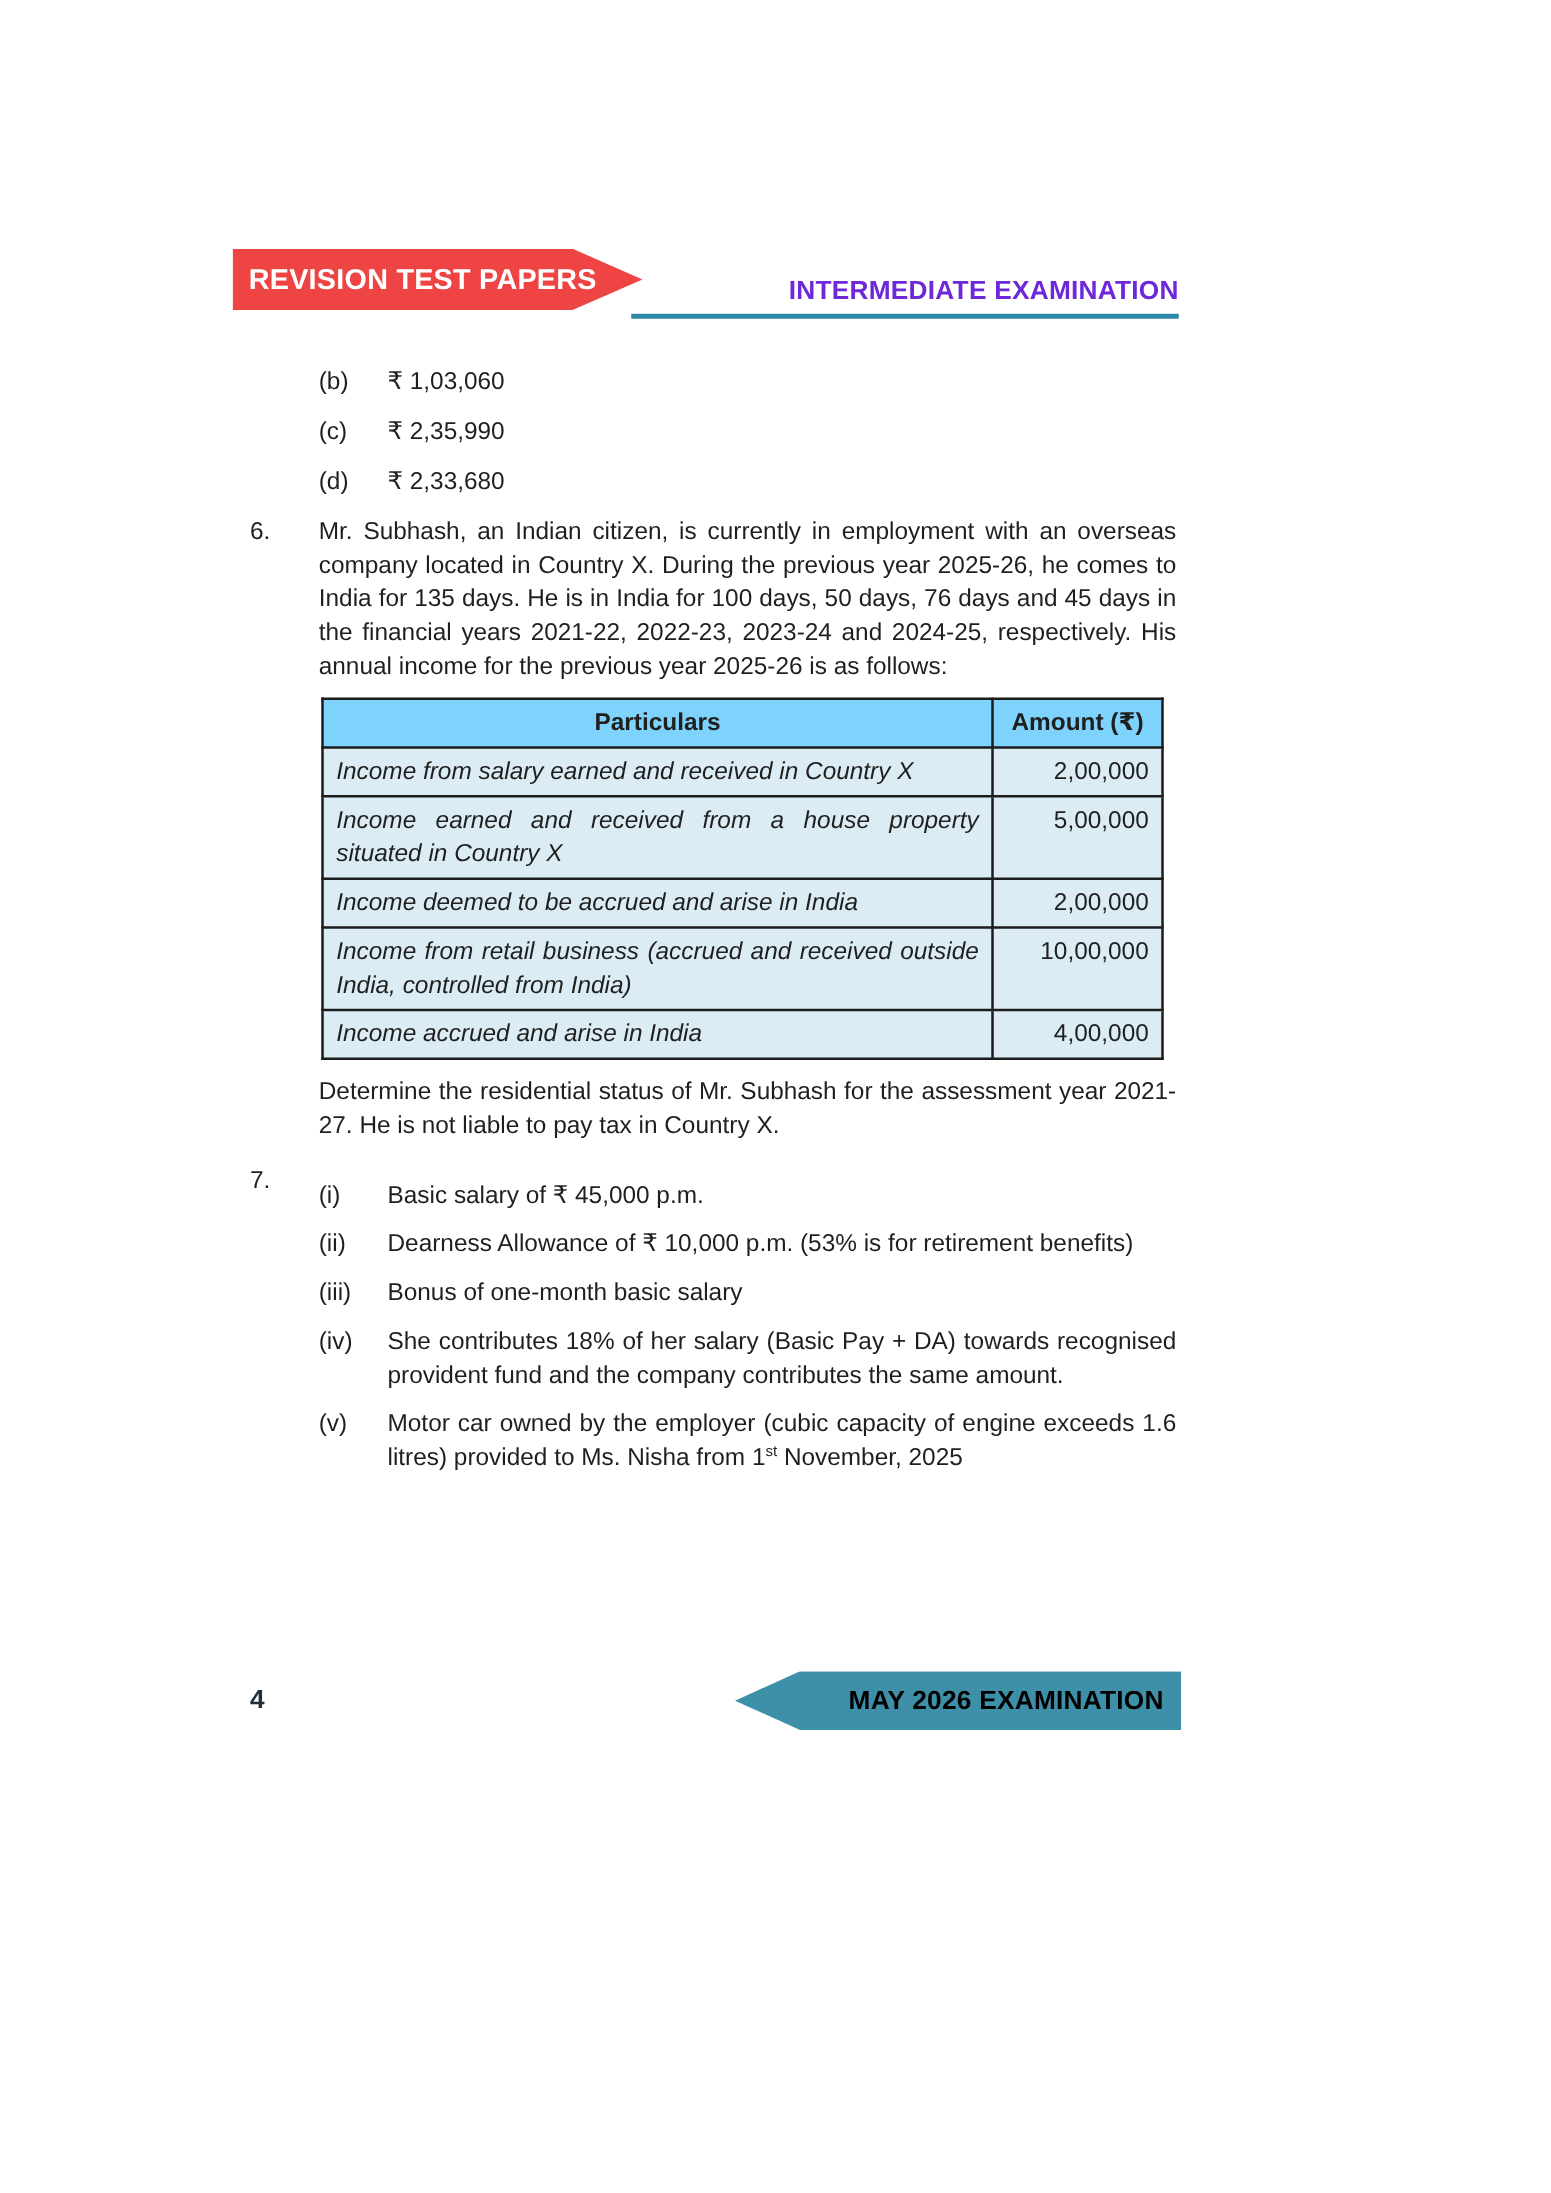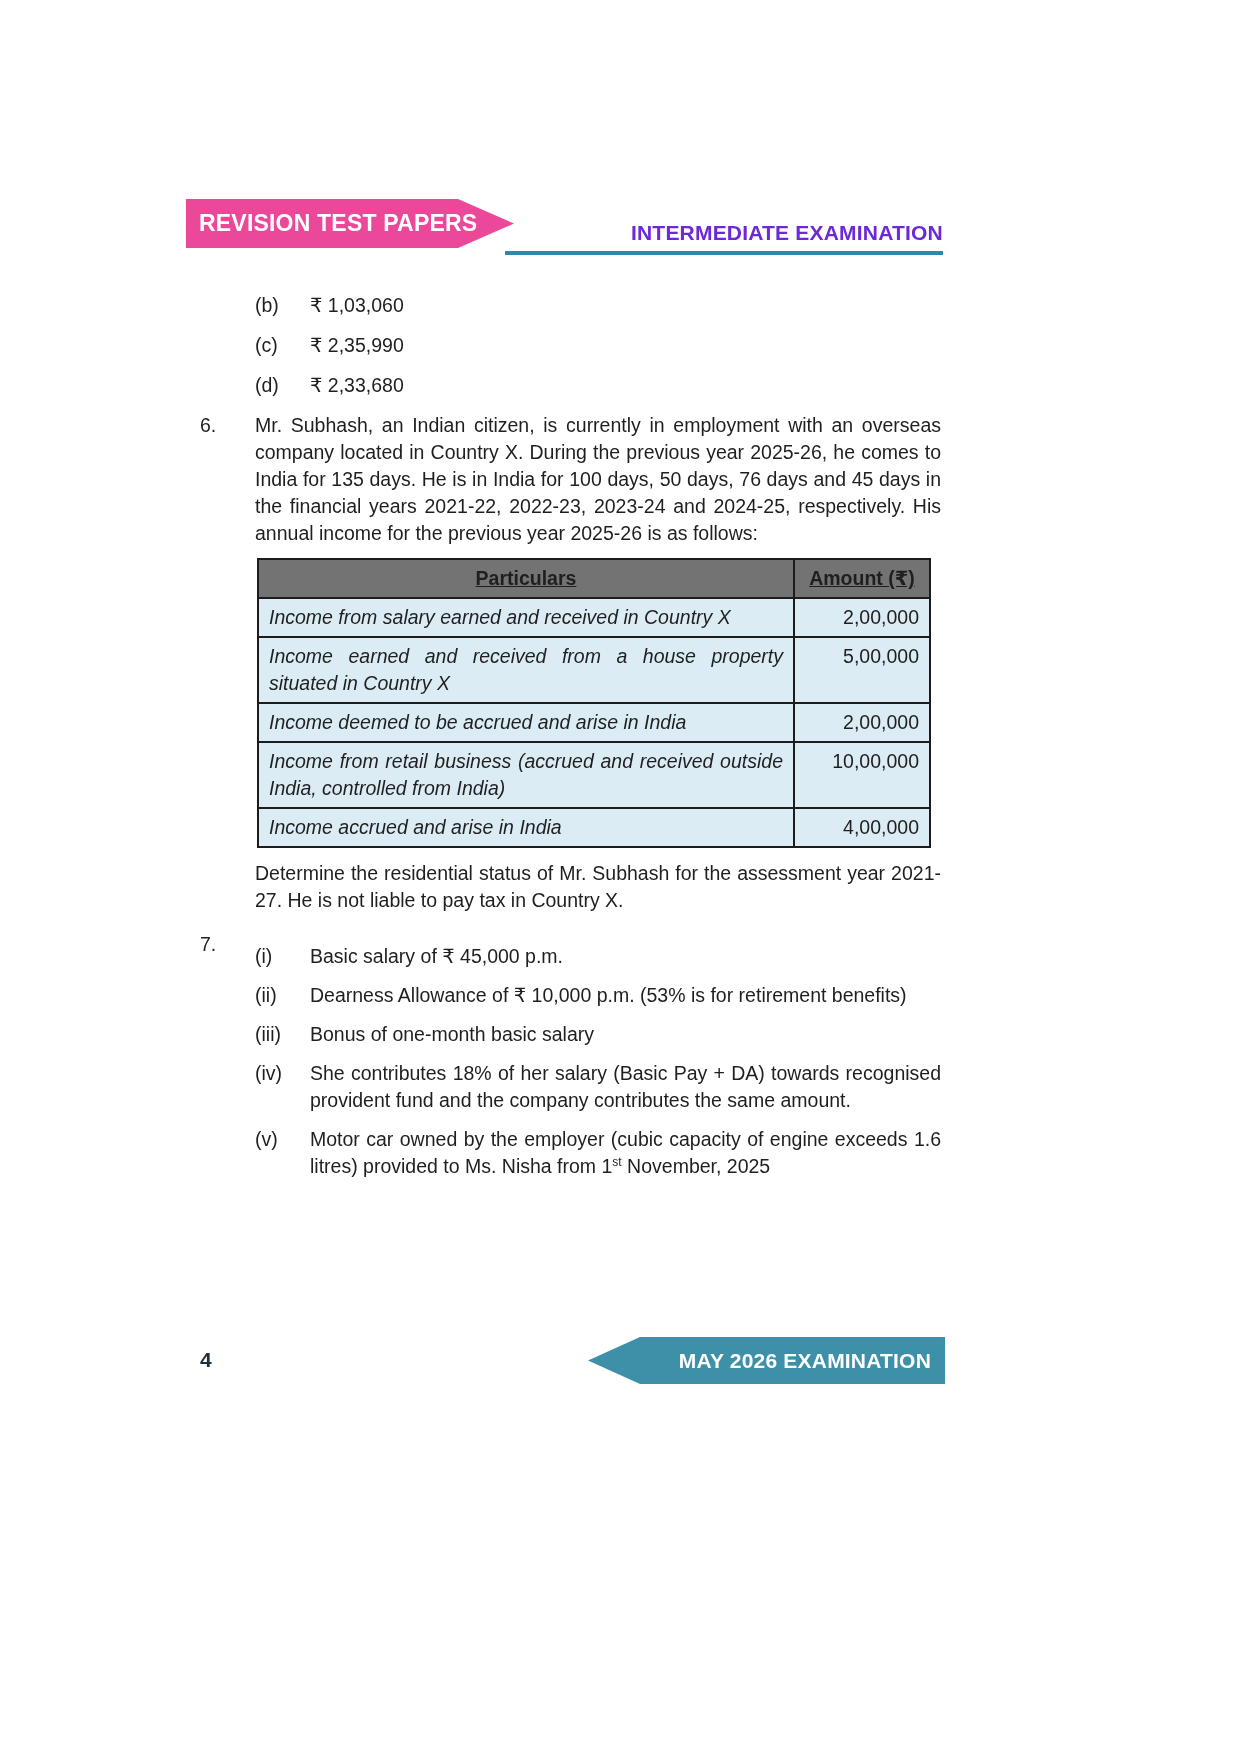--- a/index.html
+++ b/index.html
@@ -6,21 +6,21 @@
   body { background:#9a9a9a; font-family:"Liberation Sans","DejaVu Sans",sans-serif; }
   .page {
     position:relative; width:1241px; height:1754px; margin:0 auto;
     background:#ffffff; color:#1f1f1f; overflow:hidden;
     font-family:"Liberation Sans","DejaVu Sans",sans-serif;
   }
 
   
   .header-banner {
     position:absolute; top:199px; left:186px; width:328px; height:49px;
-    background:#ec4899; color:#ffffff;
+    background:#ef4444; color:#ffffff;
     clip-path:polygon(0 0, 272px 0, 100% 50%, 272px 100%, 0 100%);
     font-size:23px; font-weight:bold; line-height:49px; padding-left:13px;
     letter-spacing:0.2px;
   }
   .header-right {
     position:absolute; top:221px; left:505px; width:438px; text-align:right;
   }
   .header-right .exam-title {
     color:#6d28d9; font-weight:bold; font-size:21px; letter-spacing:0.2px;
   }
@@ -40,39 +40,39 @@
   .q-body p.para { text-align:justify; }
 
   
   table.income {
     border-collapse:collapse; width:674px; margin:11px 0 12px 2px;
     font-size:19.5px; line-height:27px;
   }
   table.income th, table.income td {
     border:2px solid #1c1c1c; padding:5px 10px; vertical-align:top;
   }
-  table.income th { background:#737373; font-weight:bold; text-align:center;text-decoration:underline; }
+  table.income th { background:#7dd3fc; font-weight:bold; text-align:center; }
   table.income td { background:#dcecf4; }
   table.income td.amount { text-align:right; width:136px; white-space:nowrap;margin-left:36px; }
   table.income td.part { text-align:justify;font-style:italic; }
 
   
   .sub-row { display:flex; margin-top:12px; }
   .sub-label { width:55px; flex:none; }
   .sub-text { flex:1; text-align:justify; }
   sup { font-size:12px; vertical-align:super; line-height:0; }
 
   
   .footer-pagenum {
     position:absolute; top:1348px; left:200px;
     font-size:21px; font-weight:bold; color:#20303a;
   }
   .footer-banner {
     position:absolute; top:1337px; left:588px; width:357px; height:47px;
-    background:#3e90a8; color:#ffffff;
+    background:#3e90a8; color:#000000;
     clip-path:polygon(0 50%, 52px 0, 100% 0, 100% 100%, 52px 100%);
     font-size:21px; font-weight:bold; line-height:47px;
     text-align:right; padding-right:14px; letter-spacing:0.2px;
   }
 </style>
 </head>
 <body>
 
 <div class="page">
 

